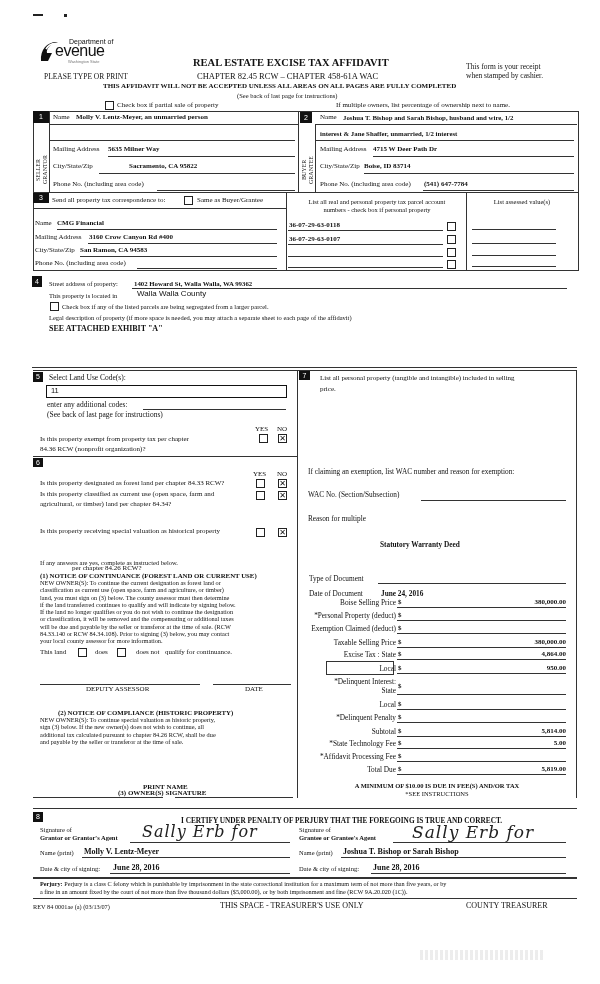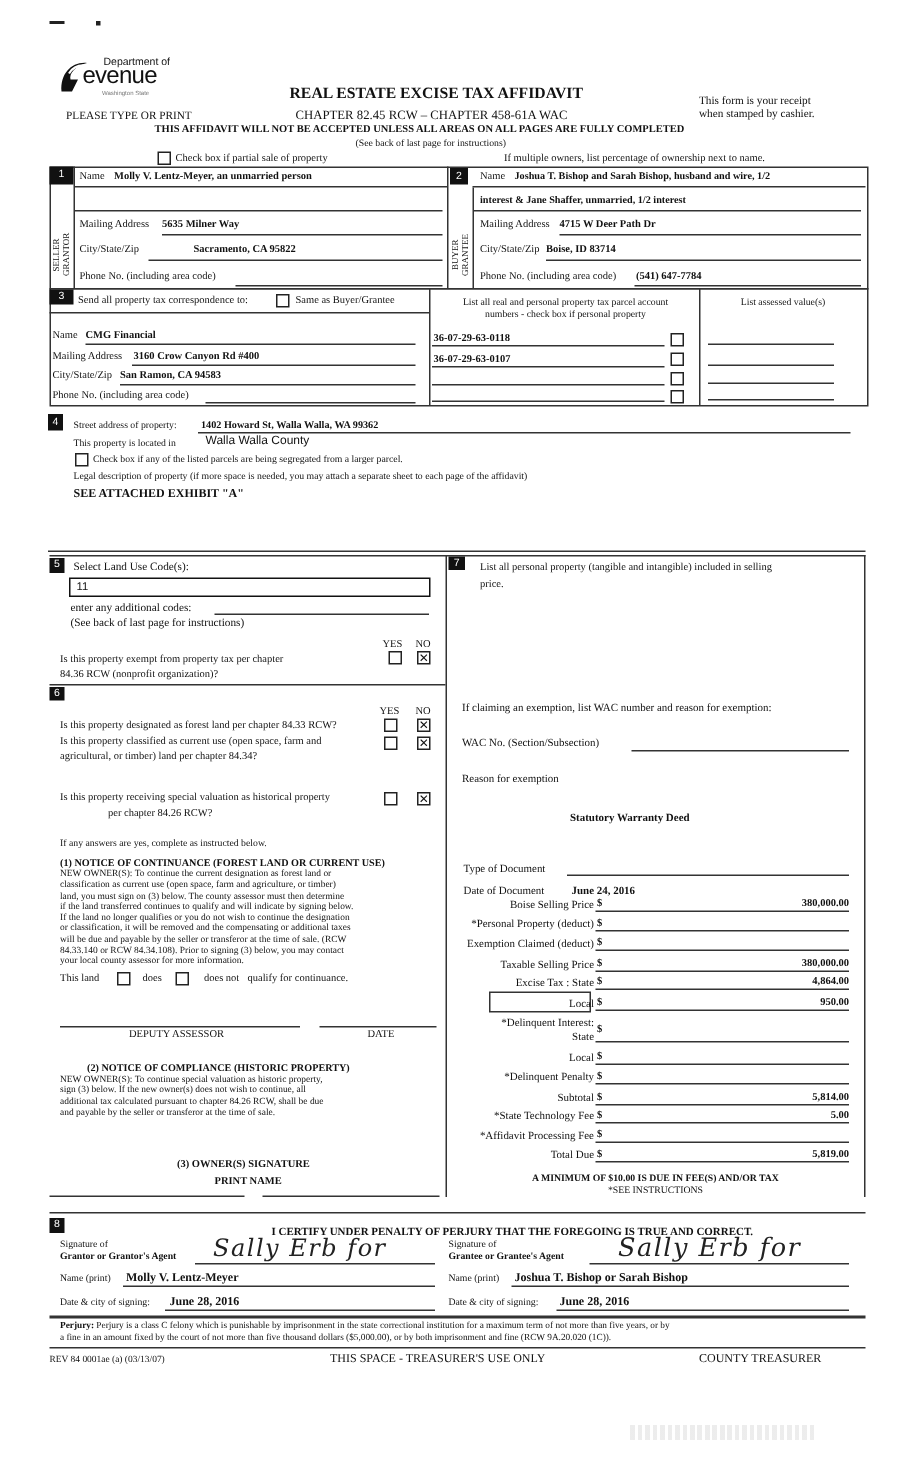--- a/index.html
+++ b/index.html
@@ -171,21 +171,21 @@
 <div class="abs t" style="left:40px;top:479px;">Is this property designated as forest land per chapter 84.33 RCW?</div>
 <div class="cb" style="left:256px;top:479px;"></div>
 <div class="cbx" style="left:278px;top:479px;">✕</div>
 
 <div class="abs t" style="left:40px;top:490px;">Is this property classified as current use (open space, farm and</div>
 <div class="abs t" style="left:40px;top:500px;">agricultural, or timber) land per chapter 84.34?</div>
 <div class="cb" style="left:256px;top:491px;"></div>
 <div class="cbx" style="left:278px;top:491px;">✕</div>
 
 <div class="abs t" style="left:40px;top:527px;">Is this property receiving special valuation as historical property</div>
-<div class="abs t" style="left:40px;top:538px;padding-left:32px;">per chapter 84.26 RCW?</div>
+<div class="abs t" style="left:40px;top:564px;padding-left:32px;">per chapter 84.26 RCW?</div>
 <div class="cb" style="left:256px;top:528px;"></div>
 <div class="cbx" style="left:278px;top:528px;">✕</div>
 
 <div class="abs t" style="left:40px;top:558px;font-size:6.5px;">If any answers are yes, complete as instructed below.</div>
 <div class="abs t b" style="left:40px;top:571px;font-size:6.8px;">(1) NOTICE OF CONTINUANCE (FOREST LAND OR CURRENT USE)</div>
 <div class="abs" style="left:40px;top:579px;font-size:6.3px;line-height:7.3px;">
   <div style="white-space:nowrap;">NEW OWNER(S): To continue the current designation as forest land or</div>
   <div style="white-space:nowrap;">classification as current use (open space, farm and agriculture, or timber)</div>
   <div style="white-space:nowrap;">land, you must sign on (3) below. The county assessor must then determine</div>
   <div style="white-space:nowrap;">if the land transferred continues to qualify and will indicate by signing below.</div>
@@ -207,32 +207,32 @@
 <div class="abs t" style="left:86px;top:685px;">DEPUTY ASSESSOR</div>
 <div class="abs t" style="left:245px;top:685px;">DATE</div>
 
 <div class="abs t b" style="left:58px;top:708px;font-size:6.8px;">(2) NOTICE OF COMPLIANCE (HISTORIC PROPERTY)</div>
 <div class="abs" style="left:40px;top:716px;font-size:6.3px;line-height:7.3px;">
   <div style="white-space:nowrap;">NEW OWNER(S): To continue special valuation as historic property,</div>
   <div style="white-space:nowrap;font-weight:normal;">sign (3) below. If the new owner(s) does not wish to continue, all</div>
   <div style="white-space:nowrap;">additional tax calculated pursuant to chapter 84.26 RCW, shall be due</div>
   <div style="white-space:nowrap;">and payable by the seller or transferor at the time of sale.</div>
 </div>
-<div class="abs t b" style="left:118px;top:772px;font-family:Liberation Serif, serif;">(3) OWNER(S) SIGNATURE</div>
+<div class="abs t b" style="left:118px;top:789px;font-family:Liberation Serif, serif;">(3) OWNER(S) SIGNATURE</div>
 <div class="abs t b" style="left:143px;top:783px;">PRINT NAME</div>
 <div class="ln" style="left:33px;top:797px;width:130px;"></div>
 <div class="ln" style="left:175px;top:797px;width:118px;"></div>
 
 <div class="num" style="left:299px;top:371px;width:11px;height:9px;line-height:9px;">7</div>
 <div class="abs t" style="left:320px;top:374px;">List all personal property (tangible and intangible) included in selling</div>
 <div class="abs t" style="left:320px;top:385px;">price.</div>
 <div class="abs t" style="left:308px;top:467px;font-size:7.3px;">If claiming an exemption, list WAC number and reason for exemption:</div>
 <div class="abs t" style="left:308px;top:490px;font-size:7.3px;">WAC No. (Section/Subsection)</div>
 <div class="ln" style="left:421px;top:500px;width:145px;"></div>
-<div class="abs t" style="left:308px;top:514px;font-size:7.3px;">Reason for exemption</div>
+<div class="abs t" style="left:308px;top:514px;font-size:7.3px;">Reason for multiple</div>
 
 <div class="abs t" style="left:309px;top:574px;font-size:7.3px;">Type of Document</div>
 <div class="abs t b" style="left:380px;top:540px;font-size:7.3px;">Statutory Warranty Deed</div>
 <div class="ln" style="left:378px;top:583px;width:188px;"></div>
 <div class="abs t" style="left:309px;top:589px;font-size:7.3px;">Date of Document</div>
 <div class="abs t b" style="left:381px;top:589px;font-size:7.3px;">June 24, 2016</div>
 
 <div>
   <div class="abs t r" style="left:300px;top:598px;width:96px;font-size:7.3px;">Boise Selling Price</div>
   <div class="abs t b" style="left:398px;top:598px;">$</div>

